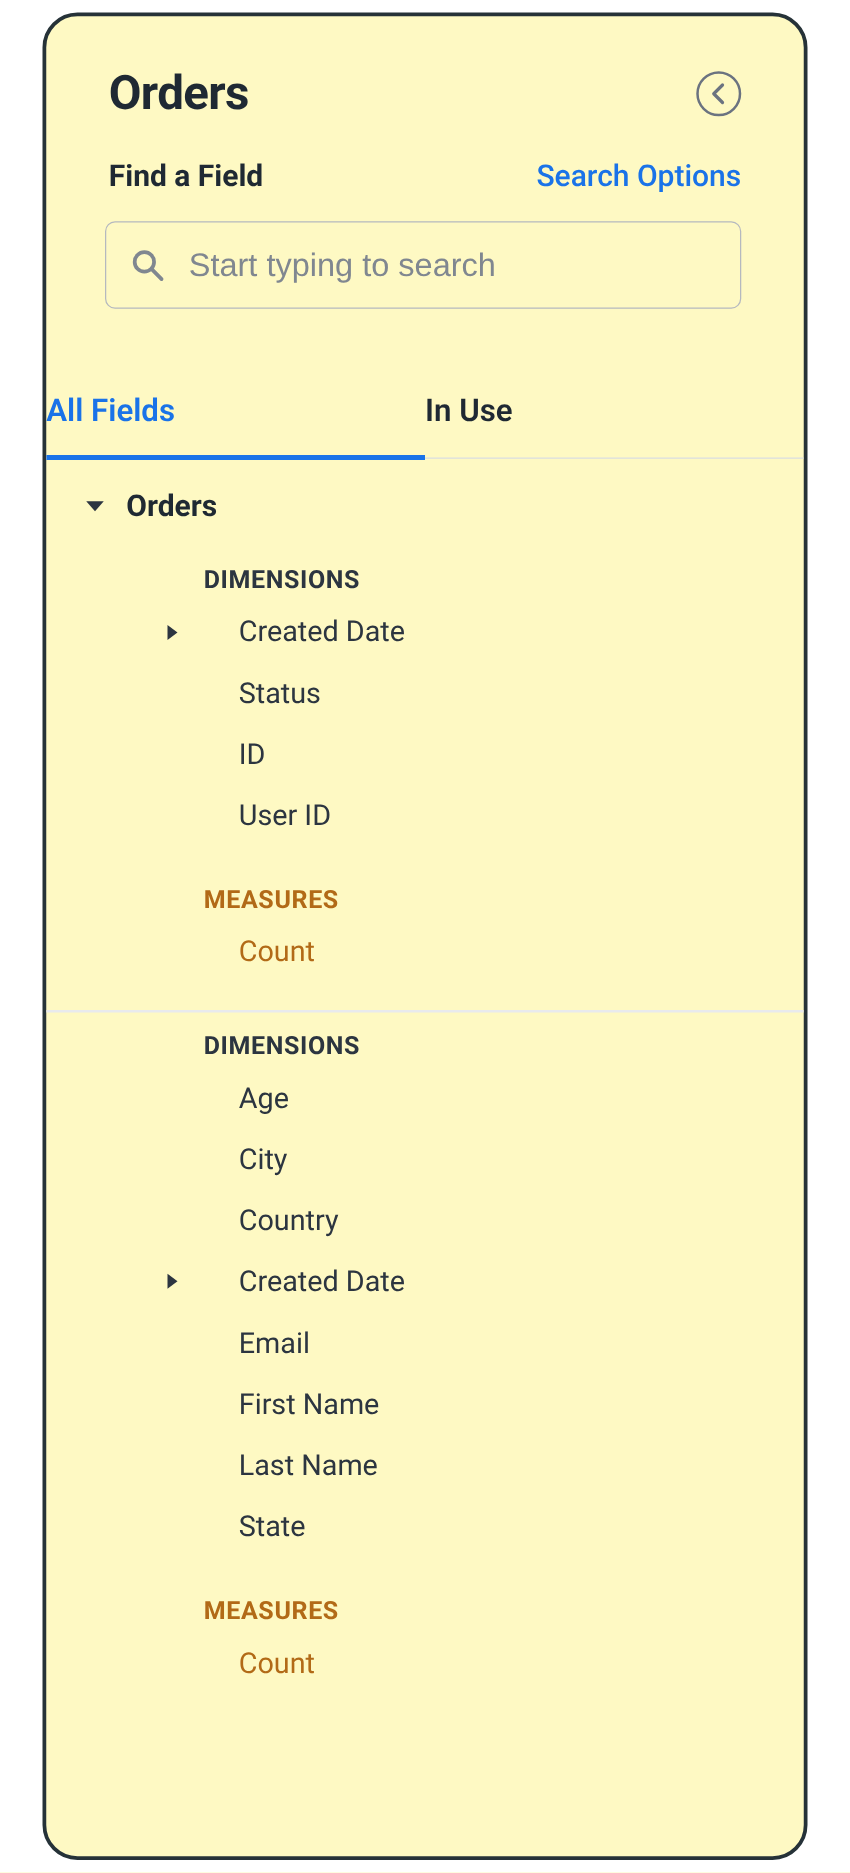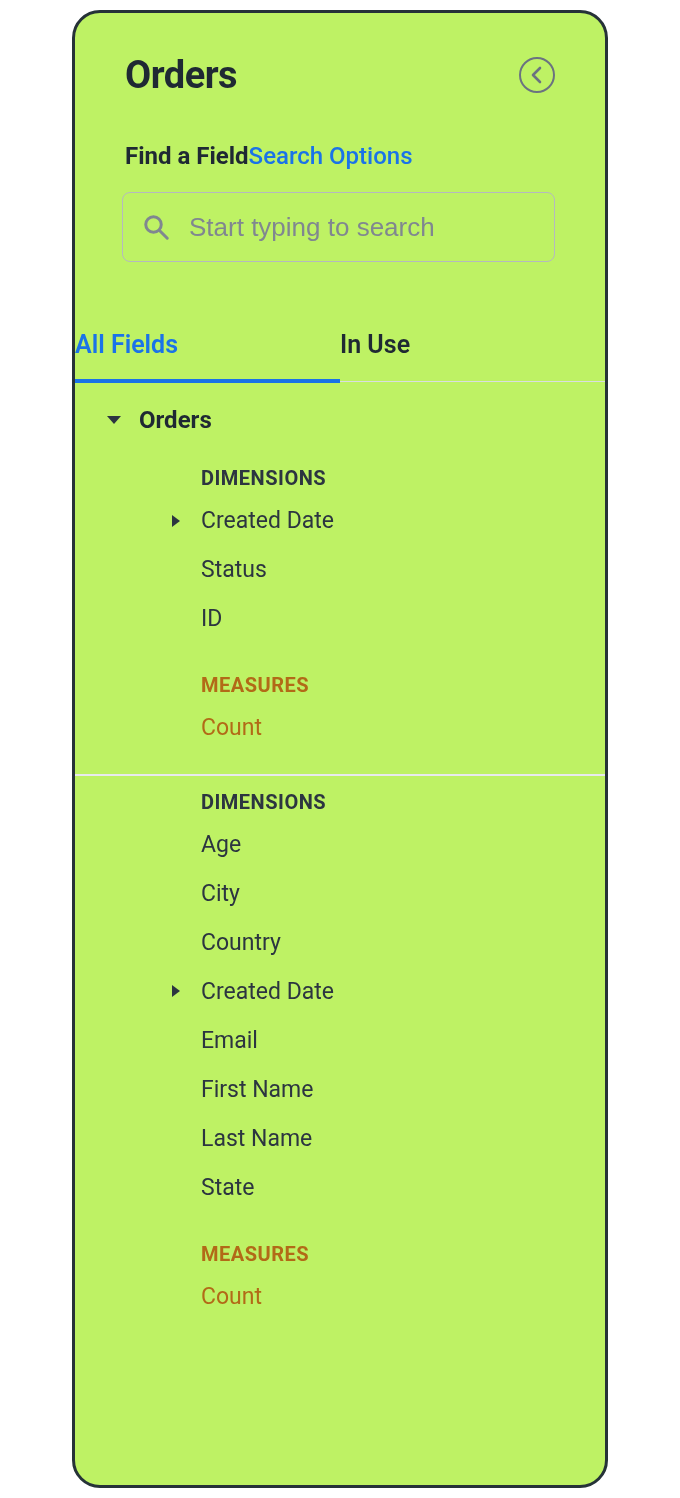--- a/index.html
+++ b/index.html
@@ -5,26 +5,26 @@
   * { box-sizing: border-box; margin: 0; padding: 0; }
   html, body { width: 680px; height: 1498px; }
   body {
     font-family: -apple-system, BlinkMacSystemFont, "Segoe UI", Roboto, Helvetica, Arial, sans-serif;
     background: #fff;
     display: flex;
     align-items: flex-start;
     justify-content: center;
   }
   .panel {
-    width: 536px;
+    width: 612px;
     height: 1478px;
     margin: 10px;
     border: 3px solid #263238;
     border-radius: 28px;
-    background: #bef264;
+    background: #fef9c3;
     overflow: hidden;
     position: relative;
   }
   .header-row {
     display: flex;
     align-items: center;
     justify-content: space-between;
     padding: 40px 50px 22px 50px;
   }
   .title {
@@ -40,22 +40,22 @@
     border-radius: 50%;
     display: flex;
     align-items: center;
     justify-content: center;
     color: #6b7380;
     cursor: pointer;
   }
   .find-row {
     display: flex;
     align-items: baseline;
+    justify-content: space-between;
     padding: 8px 50px 10px 50px;
-    margin-top: 15px;
   }
   .find-label {
     font-size: 24px;
     font-weight: 700;
     color: #1f2933;
   }
   .search-options {
     font-size: 24px;
     font-weight: 500;
     color: #1a73e8;
@@ -138,21 +138,21 @@
   .field-row {
     display: flex;
     align-items: center;
     gap: 14px;
     padding: 11px 0 11px 90px;
     font-size: 23px;
     color: #2c3540;
     cursor: pointer;
   }
   .field-row.measure { color: #b26a17; }
-  .field-text { padding-left: 36px; }
+  .field-text { padding-left: 36px; margin-left: 28px; }
   .field-row .expand-icon {
     width: 22px;
     display: flex;
     justify-content: center;
   }
   .field-row.has-expand .field-text { padding-left: 0; }
   .divider {
     height: 1.5px;
     background: #e8eaed;
     margin: 22px 0 0 0;
@@ -218,20 +218,23 @@
           </svg>
       </span>
       <span class="field-text" style="padding-left:0">Created Date</span>
     </div>
     <div class="field-row">
       <span class="field-text">Status</span>
     </div>
     <div class="field-row">
       <span class="field-text">ID</span>
     </div>
+    <div class="field-row">
+      <span class="field-text">User ID</span>
+    </div>
 
     <div class="section-label meas-label" style="padding-top:30px">MEASURES</div>
     <div class="field-row measure">
       <span class="field-text">Count</span>
     </div>
 
     <div class="divider"></div>
 
 
     <div class="section-label dim-label">DIMENSIONS</div>

